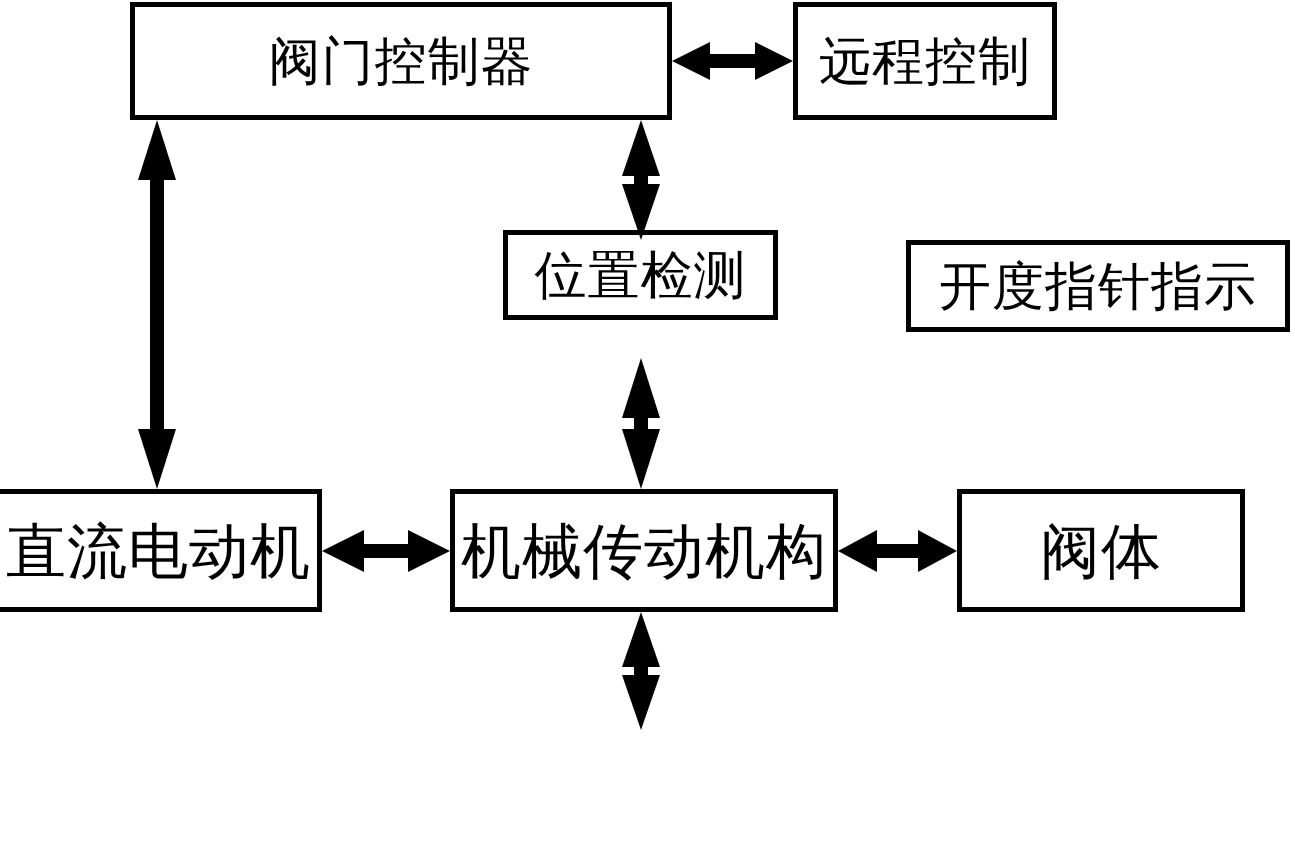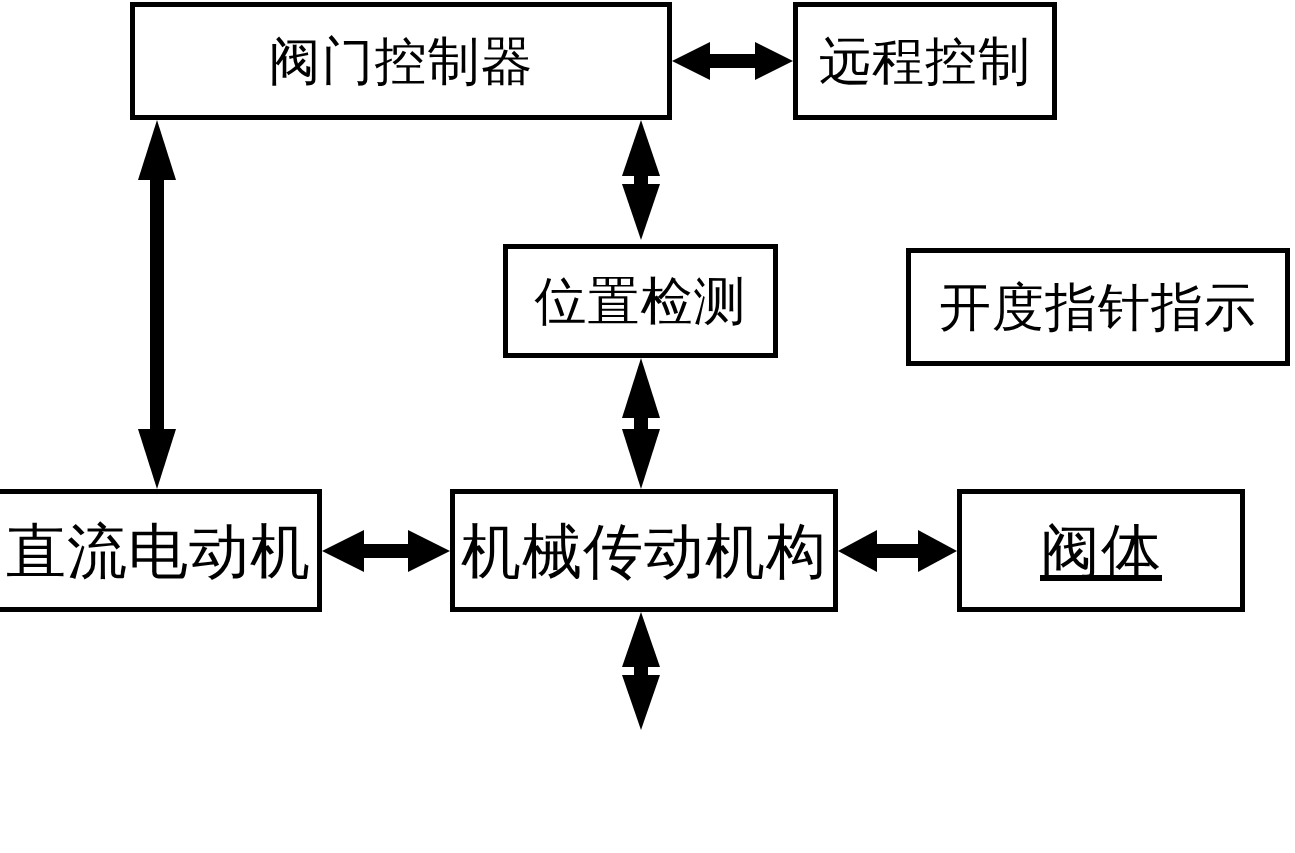--- a/index.html
+++ b/index.html
@@ -49,37 +49,37 @@
 <div id="canvas">
 
   <div class="node" style="left:130px; top:2px; width:542px; height:118px;">
     <span class="node-label">阀门控制器</span>
   </div>
 
   <div class="node" style="left:793px; top:2px; width:264px; height:118px;">
     <span class="node-label">远程控制</span>
   </div>
 
-  <div class="node" style="left:503px; top:244px; width:275px; height:114px;justify-content:center;">
+  <div class="node" style="left:503px; top:230px; width:275px; height:90px;justify-content:center;">
     <span class="node-label">位置检测</span>
   </div>
 
-  <div class="node" style="left:906px; top:248px; width:384px; height:118px;">
+  <div class="node" style="left:906px; top:240px; width:384px; height:92px;">
     <span class="node-label">开度指针指示</span>
   </div>
 
   <div class="node" style="left:-5px; top:489px; width:327px; height:123px;">
     <span class="node-label big">直流电动机</span>
   </div>
 
   <div class="node" style="left:450px; top:489px; width:388px; height:123px;">
     <span class="node-label big">机械传动机构</span>
   </div>
 
-  <div class="node" style="left:957px; top:489px; width:288px; height:123px;text-decoration:underline;">
+  <div class="node" style="left:957px; top:489px; width:288px; height:123px;">
     <span class="node-label big">阀体</span>
   </div>
 
 
   <div class="conn" style="left:672px; top:31px; width:121px; height:60px;">
     <svg width="121" height="60" viewBox="0 0 121 60">
       <g fill="#000000">
         <rect x="32" y="23" width="57" height="14"></rect>
         <polygon points="0,30 38,11 38,49"></polygon>
         <polygon points="121,30 83,11 83,49"></polygon>

